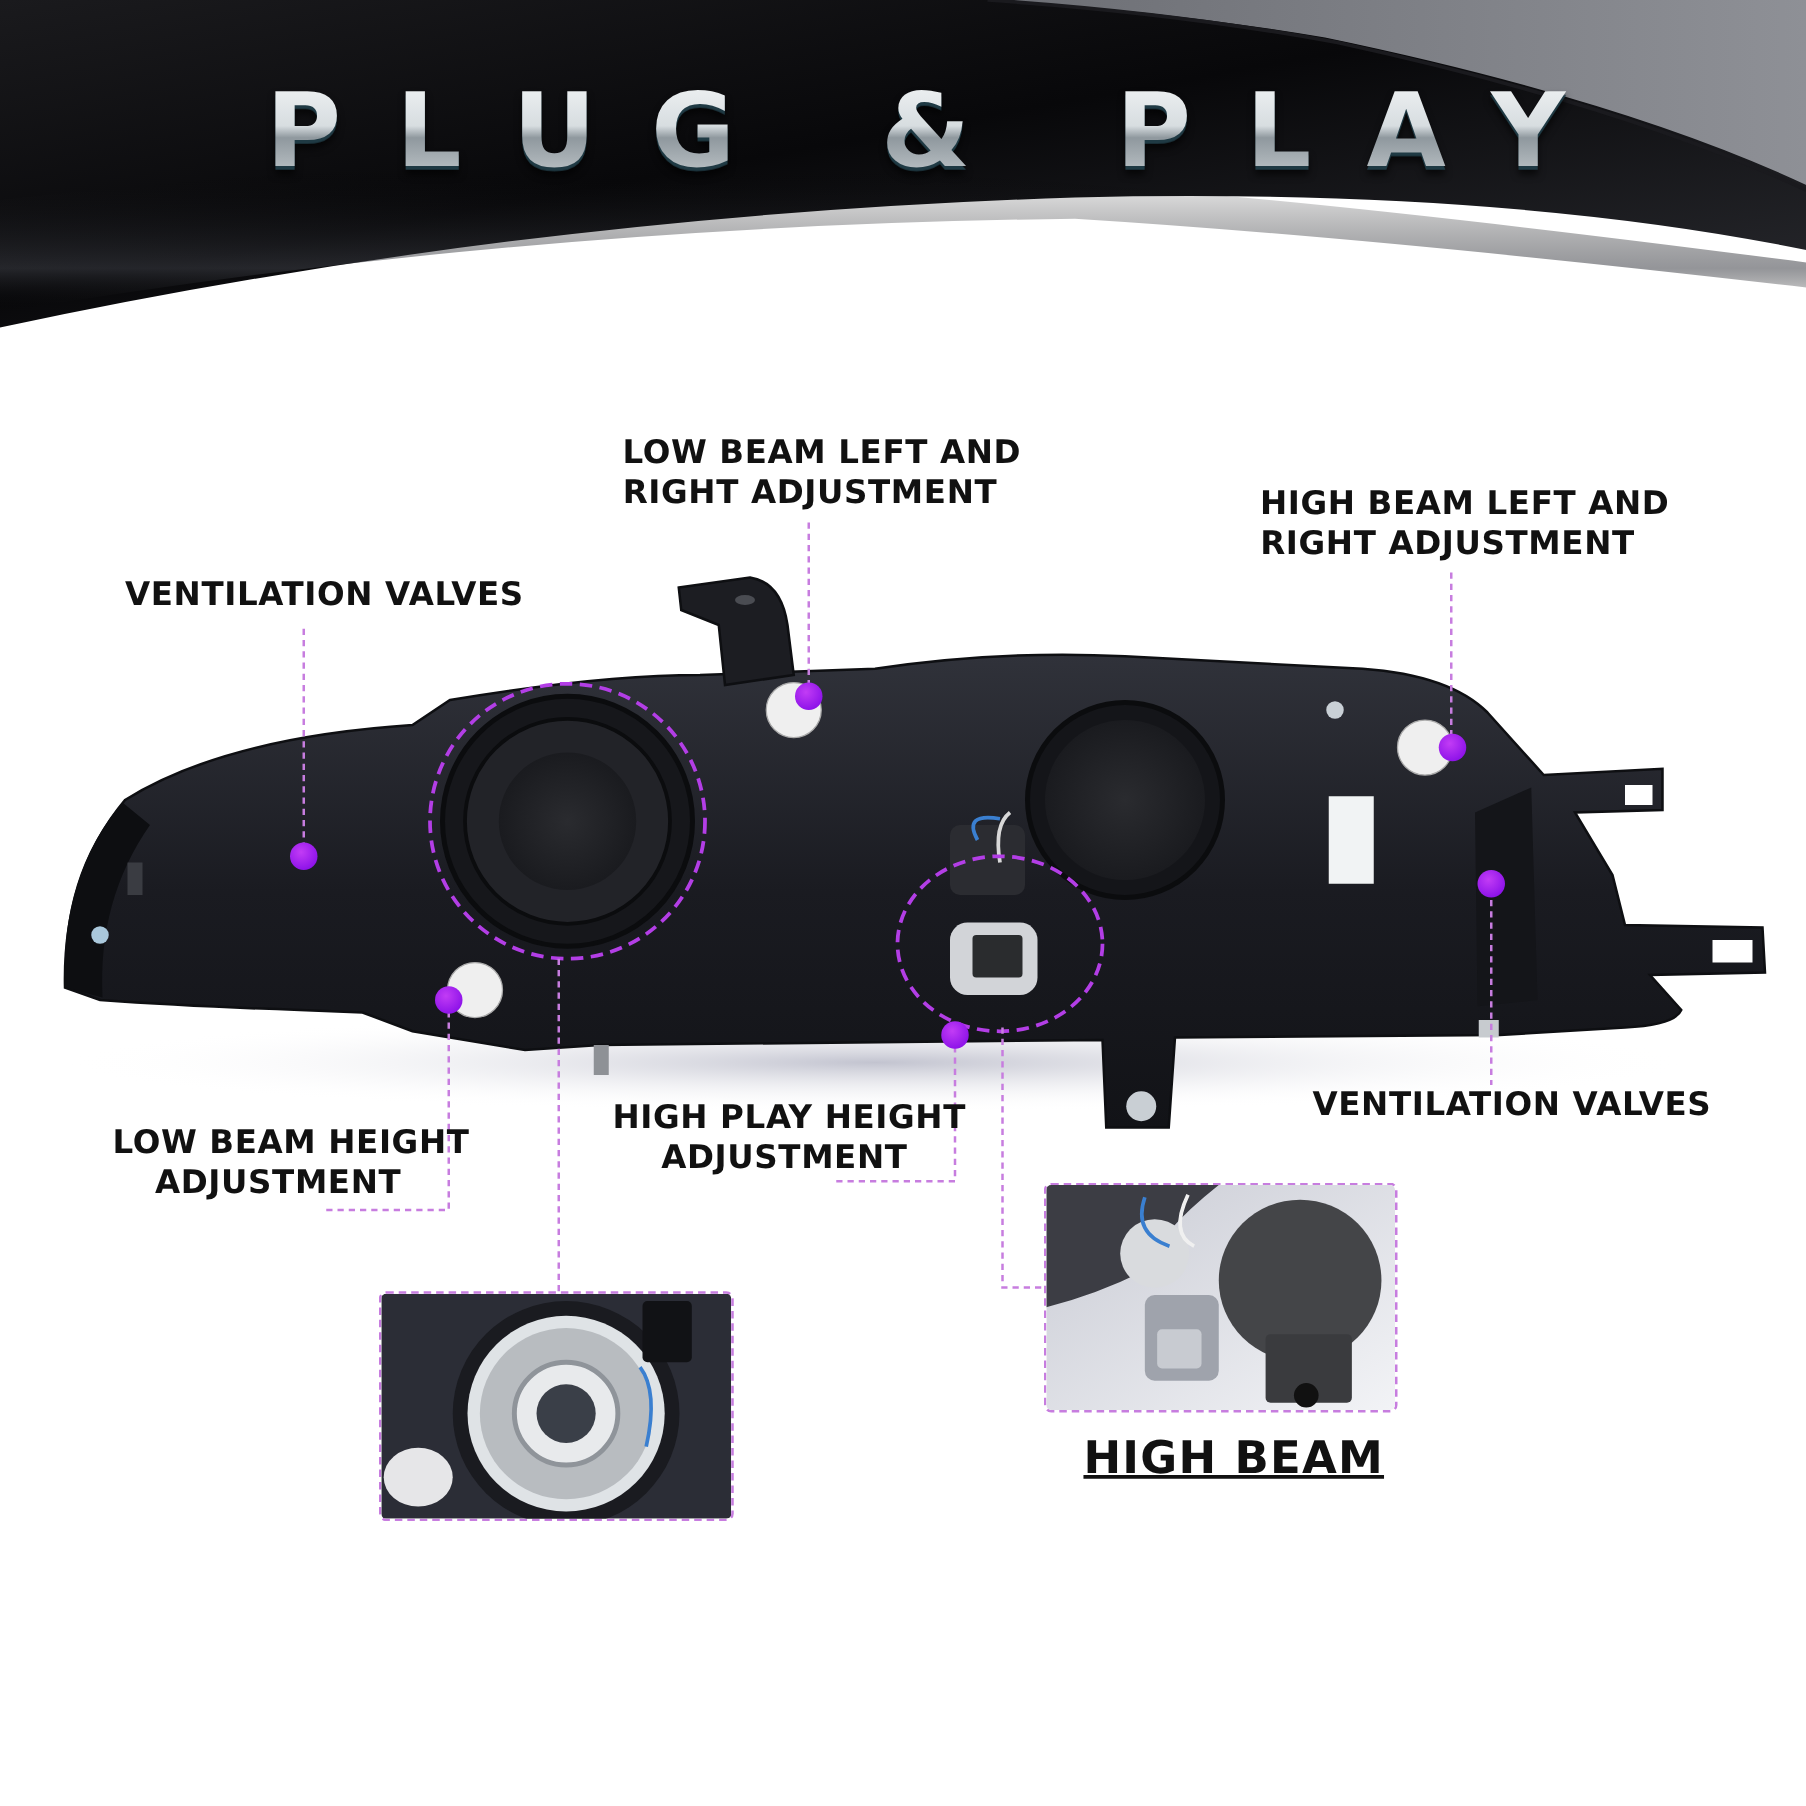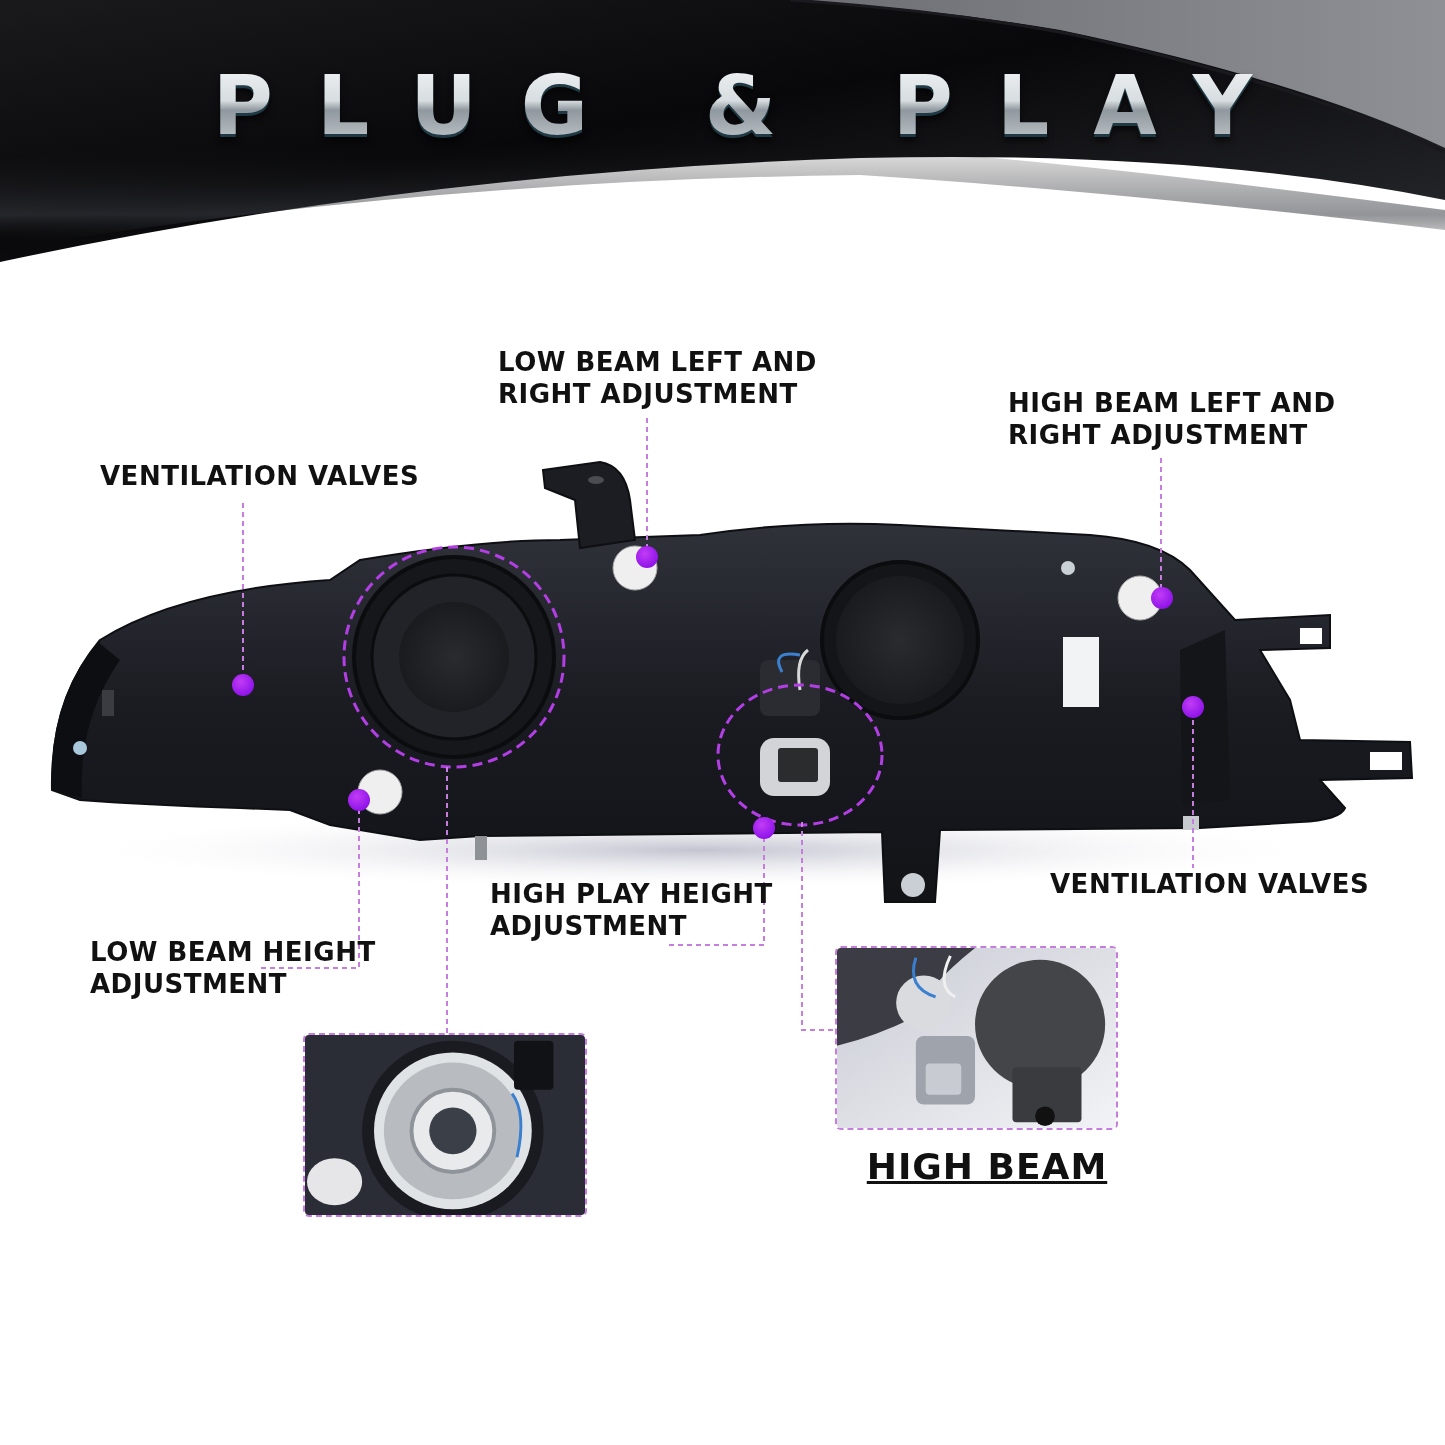--- a/index.html
+++ b/index.html
@@ -11,21 +11,21 @@
     font-family: "DejaVu Sans", "Liberation Sans", sans-serif; font-weight: bold;
     font-size: 82px; letter-spacing: 44px; padding-left: 64px; box-sizing: border-box;
     color: #c9cfd3;
     background: linear-gradient(180deg, #f4f6f7 0%, #d7dde0 45%, #8f989e 55%, #cfd5d8 100%);
     -webkit-background-clip: text; background-clip: text; -webkit-text-fill-color: transparent;
     filter: drop-shadow(0 3px 0 #1f3a44) drop-shadow(0 4px 3px rgba(0,0,0,0.6));
   }
   .product-svg { position: absolute; left: 0; top: 0; width: 1445px; height: 1445px; }
   .label {
     position: absolute; color: #111; font-weight: bold; font-size: 26px; line-height: 32px;
-    text-align: left; white-space: nowrap; letter-spacing: 0.5px;
+    text-align: center; white-space: nowrap; letter-spacing: 0.5px;
     font-family: "DejaVu Sans", "Liberation Sans", sans-serif;
   }
   .label span { display: block; }
   .big-label {
     position: absolute; color: #111; font-weight: bold; font-size: 36px; text-align: center;
     white-space: nowrap; font-family: "DejaVu Sans", "Liberation Sans", sans-serif; letter-spacing: 1px;
   }
   .inset {
     position: absolute; border: 2px dashed #c77ddf; border-radius: 6px; overflow: hidden; box-sizing: border-box;
   }
@@ -161,21 +161,21 @@
   <div class="label" style="left:498px; top:346px; width:300px;">
     <span>LOW BEAM LEFT AND</span>
     <span>RIGHT ADJUSTMENT</span>
   </div>
 
   <div class="label" style="left:1008px; top:387px; width:300px;">
     <span>HIGH BEAM LEFT AND</span>
     <span>RIGHT ADJUSTMENT</span>
   </div>
 
-  <div class="label" style="left:90px; top:898px; width:265px;margin-top:38px;">
+  <div class="label" style="left:90px; top:898px; width:265px;">
     <span>LOW BEAM HEIGHT</span>
     <span>ADJUSTMENT</span>
   </div>
 
   <div class="label" style="left:490px; top:878px; width:275px;">
     <span>HIGH PLAY HEIGHT</span>
     <span>ADJUSTMENT</span>
   </div>
 
   <div class="label" style="left:1050px; top:868px; width:290px;">

